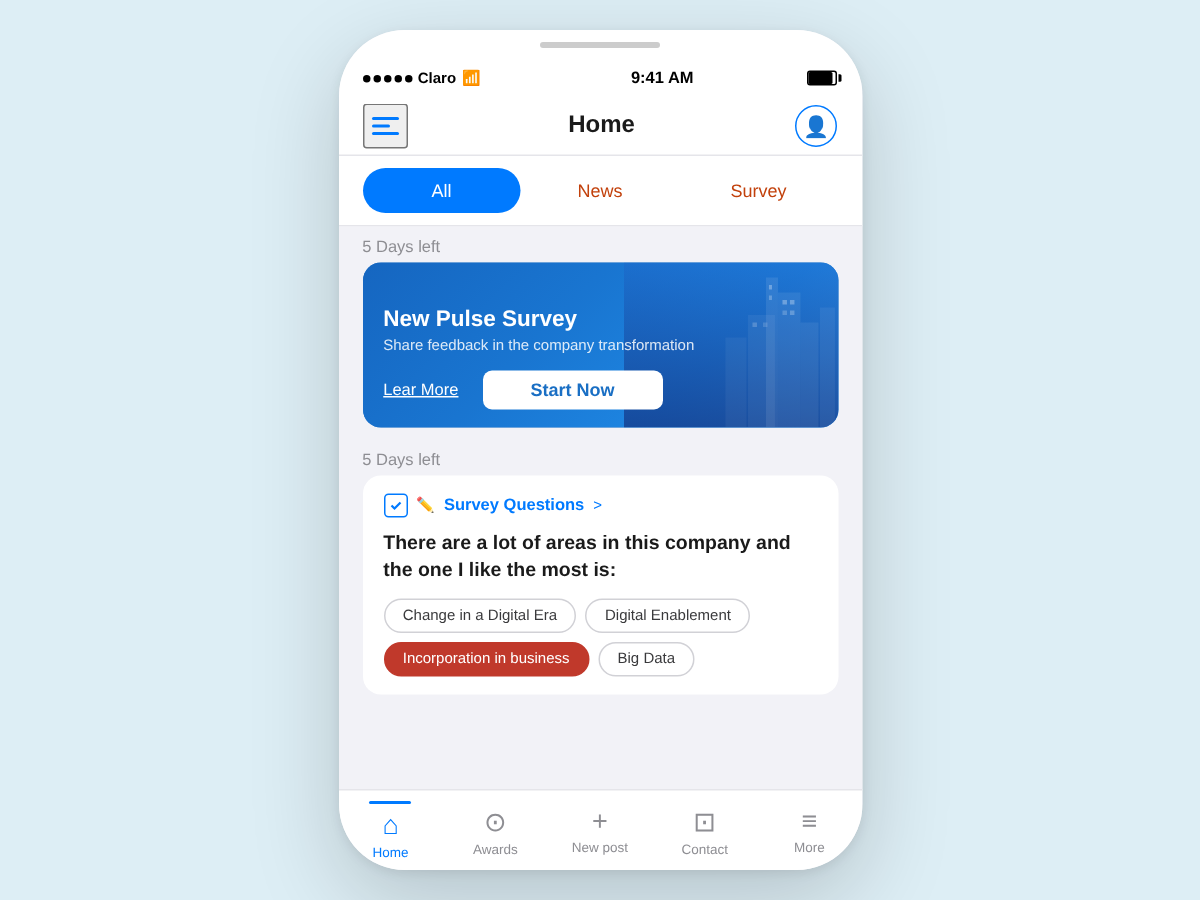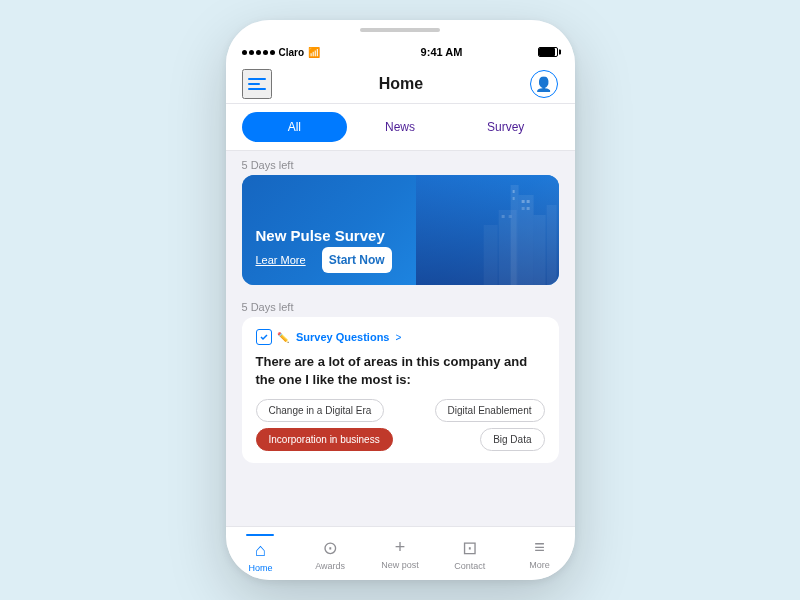--- a/index.html
+++ b/index.html
@@ -134,21 +134,21 @@
       font-size: 12px;
       font-weight: 500;
       cursor: pointer;
     }
     .tab-btn.active {
       background: #007aff;
       color: #fff;
     }
     .tab-btn.inactive {
       background: transparent;
-      color: #4c1d95;
+      color: #c2410c;
     }
     
     .scroll-content {
       flex: 1;
       overflow-y: auto;
       background: #f2f2f7;
     }
     
     .section-label {
       padding: 8px 16px 4px;
@@ -211,21 +211,21 @@
       text-decoration: underline;
       background: none;
       border: none;
       cursor: pointer;
     }
     .start-now-btn {
       background: #fff;
       color: #1a6fc4;
       border: none;
       border-radius: 6px;
-      padding: 6px 7px;
+      padding: 6px 32px;
       font-size: 12px;
       font-weight: 600;
       cursor: pointer;
     }
     
     .question-card {
       margin: 0 16px 8px;
       background: #fff;
       border-radius: 12px;
       padding: 12px 14px;
@@ -255,21 +255,20 @@
       font-size: 13px;
       font-weight: 600;
       color: #1a1a1a;
       margin-bottom: 10px;
       line-height: 1.4;
     }
     .answer-options {
       display: flex;
       flex-wrap: wrap;
       gap: 6px;
-      justify-content: space-between;
     }
     .answer-chip {
       border: 1px solid #d1d1d6;
       border-radius: 16px;
       padding: 5px 12px;
       font-size: 10px;
       color: #3a3a3c;
       background: #fff;
       cursor: pointer;
     }
@@ -382,20 +381,21 @@
           <rect x="83" y="32" width="3" height="3" fill="rgba(255,255,255,0.2)"></rect>
           <rect x="88" y="32" width="3" height="3" fill="rgba(255,255,255,0.25)"></rect>
           <rect x="63" y="40" width="3" height="3" fill="rgba(255,255,255,0.2)"></rect>
           <rect x="70" y="40" width="3" height="3" fill="rgba(255,255,255,0.15)"></rect>
           <rect x="74" y="15" width="2" height="3" fill="rgba(255,255,255,0.3)"></rect>
           <rect x="74" y="22" width="2" height="3" fill="rgba(255,255,255,0.25)"></rect>
         </svg>
       </div>
       <div class="card-content">
         <div class="card-title">New Pulse Survey</div>
+        <div class="card-subtitle">Share feedback in the company transformation</div>
         <div class="card-actions">
           <button class="learn-more-btn">Lear More</button>
           <button class="start-now-btn">Start Now</button>
         </div>
       </div>
     </div>
 
     <div class="section-label">5 Days left</div>
     <div class="question-card">
       <div class="card-meta">

